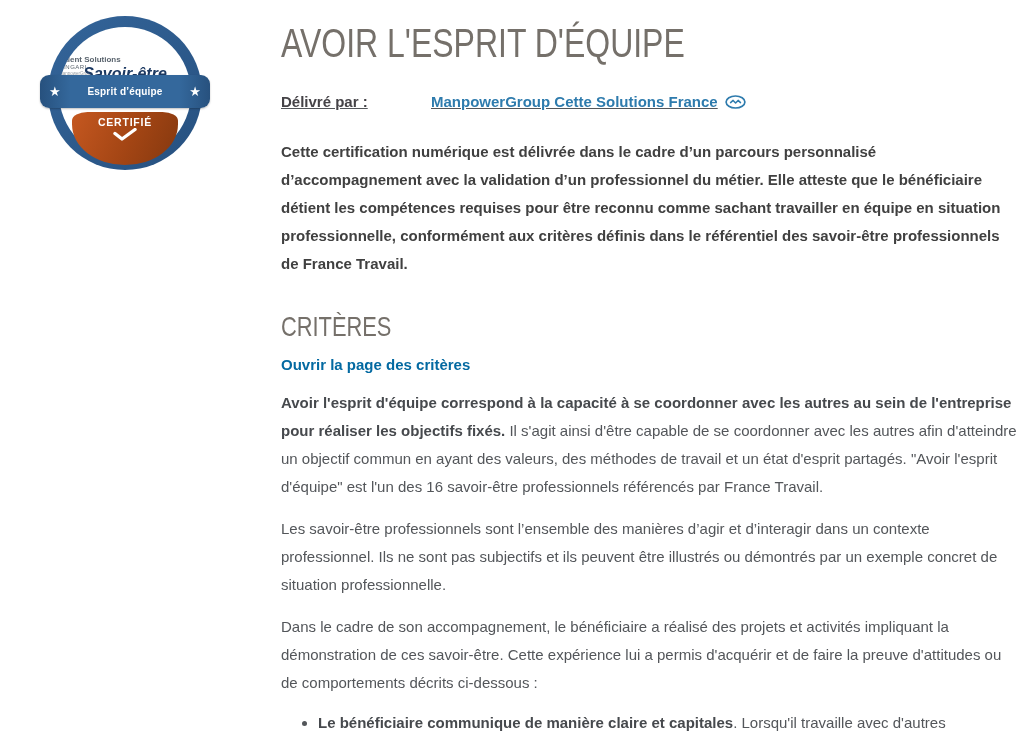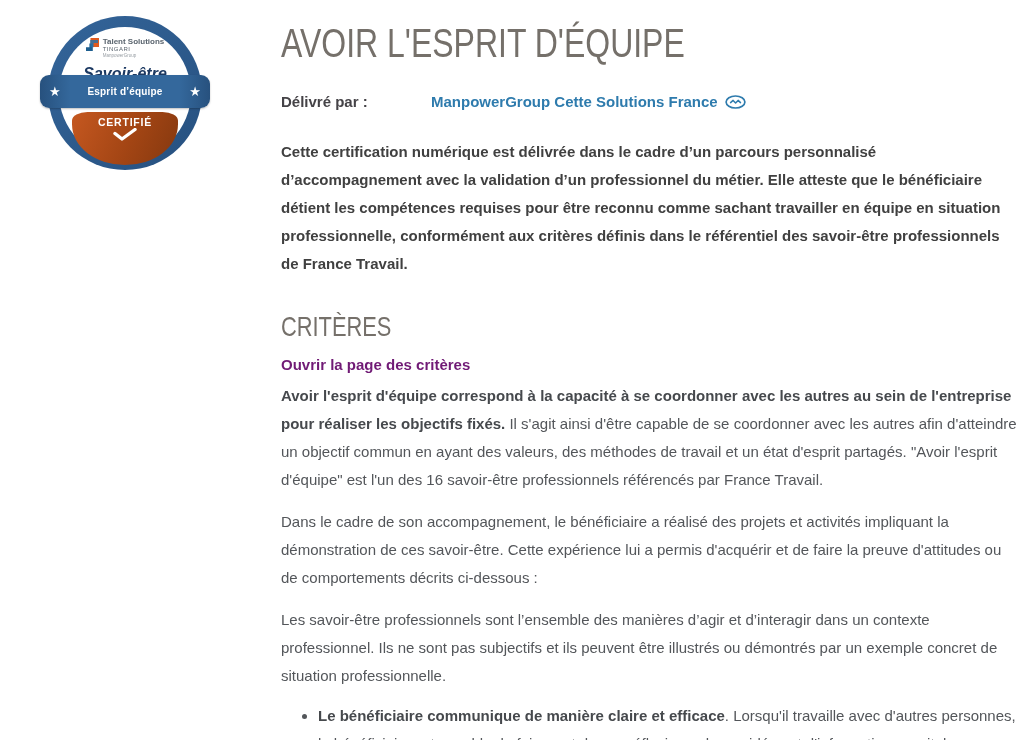--- a/index.html
+++ b/index.html
@@ -7,21 +7,21 @@
     font-family:"Liberation Sans", sans-serif; }
   body { position:relative; overflow:hidden; color:#53565a; font-size:15px; }
 
   
   .badge-wrap { position:absolute; left:40px; top:8px; width:170px; height:162px; }
   .badge-circle { position:absolute; left:8px; top:8px; width:154px; height:154px;
     border-radius:50%; background:linear-gradient(135deg,#34659a 0%,#26507f 100%); }
   .badge-inner { position:absolute; left:19px; top:19px; width:132px; height:132px;
     border-radius:50%; background:#ffffff; overflow:hidden; }
   .badge-logo { position:absolute; left:0; top:11px; width:100%; display:flex;
-    justify-content:center; align-items:flex-start; gap:4px; }
+    justify-content:center; align-items:flex-start; gap:4px;flex-direction:column; }
   .logo-text { text-align:left; line-height:1.05; }
   .logo-brand { font-size:8px; font-weight:bold; color:#5a646e; }
   .logo-sub { font-size:6px; color:#5a646e; letter-spacing:.5px; }
   .logo-group { font-size:4.5px; color:#9aa0a6; margin-top:1px; }
   .badge-cat { position:absolute; left:0; top:38px; width:100%; text-align:center;
     font-size:16px; font-weight:bold; color:#1d3a63;font-style:italic; }
   .badge-band { position:absolute; left:0px; top:67px; width:170px; height:33px;
     border-radius:9px;
     background:linear-gradient(90deg,#27517e 0%,#34689c 18%,#34689c 82%,#27517e 100%);
     display:flex; align-items:center; justify-content:space-between;
@@ -33,30 +33,30 @@
     border-radius:16px 16px 55px 55px / 9px 9px 42px 42px;
     display:flex; flex-direction:column; align-items:center; padding-top:4px; }
   .badge-status { color:#ffffff; font-size:10.5px; font-weight:bold; letter-spacing:.8px; }
   .badge-check { margin-top:0px; }
 
   
   .main { position:absolute; left:281px; top:0; width:737px; }
   .page-title { margin-top:21px; font-size:41px; font-weight:400; color:#75706a;
     transform:scaleX(.78); transform-origin:0 50%; white-space:nowrap;
     letter-spacing:0px; line-height:1.1; }
-  .issuer-row { margin-top:27px; display:flex; align-items:center; }
+  .issuer-row { margin-top:27px; display:flex; align-items:center;text-decoration:underline; }
   .issuer-label { width:150px; font-weight:bold; color:#454347; }
   .issuer-link { font-weight:bold; color:#2e7bad; text-decoration:none;
     display:inline-flex; align-items:center; gap:7px; }
   .intro { margin-top:28px; font-weight:bold; color:#404040; line-height:28px; }
   .section-heading { margin-top:32px; font-size:28px; font-weight:400; color:#75706a;
     transform:scaleX(.78); transform-origin:0 50%; white-space:nowrap; line-height:1.2; }
   .criteria-link { display:inline-block; margin-top:10px; font-weight:bold;
-    color:#701a75; text-decoration:none; line-height:22px; }
-  p.body-p { margin-top:6px; line-height:28px; color:#53565a; }
+    color:#0369a1; text-decoration:none; line-height:22px; }
+  p.body-p { margin-top:13px; line-height:28px; color:#53565a; }
   p.body-p + p.body-p { margin-top:14px; }
   p.body-p strong, li strong { color:#46494d; }
   ul.criteria-list { margin:12px 0 0 0; padding-left:37px; }
   ul.criteria-list li { line-height:28px; margin-bottom:1px; color:#53565a; }
 </style>
 </head>
 <body>
 
 <div class="badge-wrap">
   <div class="badge-circle"></div>
@@ -104,24 +104,24 @@
   </div>
 
   <p class="intro">Cette certification numérique est délivrée dans le cadre d’un parcours personnalisé d’accompagnement avec la validation d’un professionnel du métier. Elle atteste que le bénéficiaire détient les compétences requises pour être reconnu comme sachant travailler en équipe en situation professionnelle, conformément aux critères définis dans le référentiel des savoir-être professionnels de France Travail.</p>
 
   <h2 class="section-heading">CRITÈRES</h2>
 
   <a href="#" class="criteria-link">Ouvrir la page des critères</a>
 
   <p class="body-p"><strong>Avoir l'esprit d'équipe correspond à la capacité à se coordonner avec les autres au sein de l'entreprise pour réaliser les objectifs fixés.</strong><span> Il s'agit ainsi d'être capable de se coordonner avec les autres afin d'atteindre un objectif commun en ayant des valeurs, des méthodes de travail et un état d'esprit partagés. "Avoir l'esprit d'équipe" est l'un des 16 savoir-être professionnels référencés par France Travail.</span></p>
 
+  <p class="body-p">Les savoir-être professionnels sont l’ensemble des manières d’agir et d’interagir dans un contexte professionnel. Ils ne sont pas subjectifs et ils peuvent être illustrés ou démontrés par un exemple concret de situation professionnelle.</p>
+
   <p class="body-p">Dans le cadre de son accompagnement, le bénéficiaire a réalisé des projets et activités impliquant la démonstration de ces savoir-être. Cette expérience lui a permis d'acquérir et de faire la preuve d'attitudes ou de comportements décrits ci-dessous :</p>
 
-  <p class="body-p">Les savoir-être professionnels sont l’ensemble des manières d’agir et d’interagir dans un contexte professionnel. Ils ne sont pas subjectifs et ils peuvent être illustrés ou démontrés par un exemple concret de situation professionnelle.</p>
-
   <ul class="criteria-list">
-    <li><strong>Le bénéficiaire communique de manière claire et efficace</strong><span>. Lorsqu'il travaille avec d'autres personnes, le bénéficiaire est capable de faire part de ses réflexions, de ses idées et d'informations capitales.</span></li>
+    <li><strong>Le bénéficiaire communique de manière claire et capitales</strong><span>. Lorsqu'il travaille avec d'autres personnes, le bénéficiaire est capable de faire part de ses réflexions, de ses idées et d'informations capitales.</span></li>
 
   </ul>
 
   
 
 </div>
 
 </body></html>

